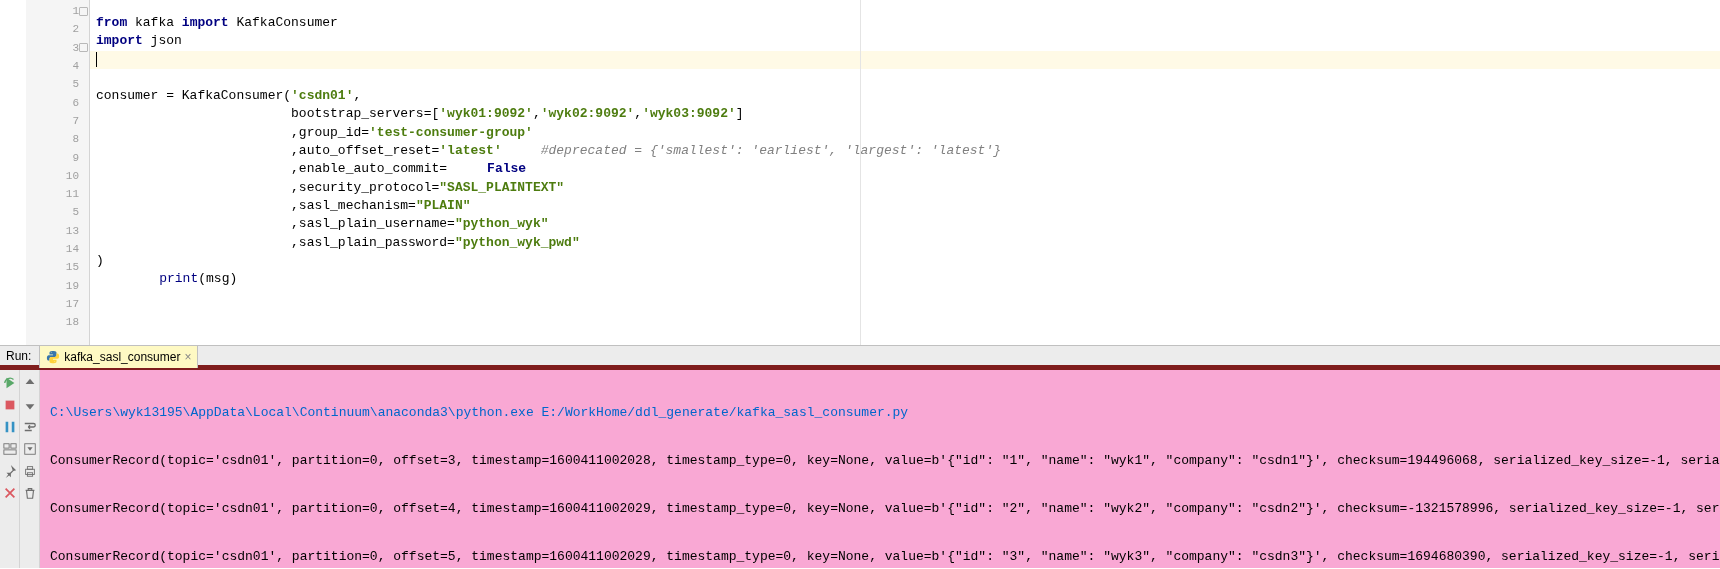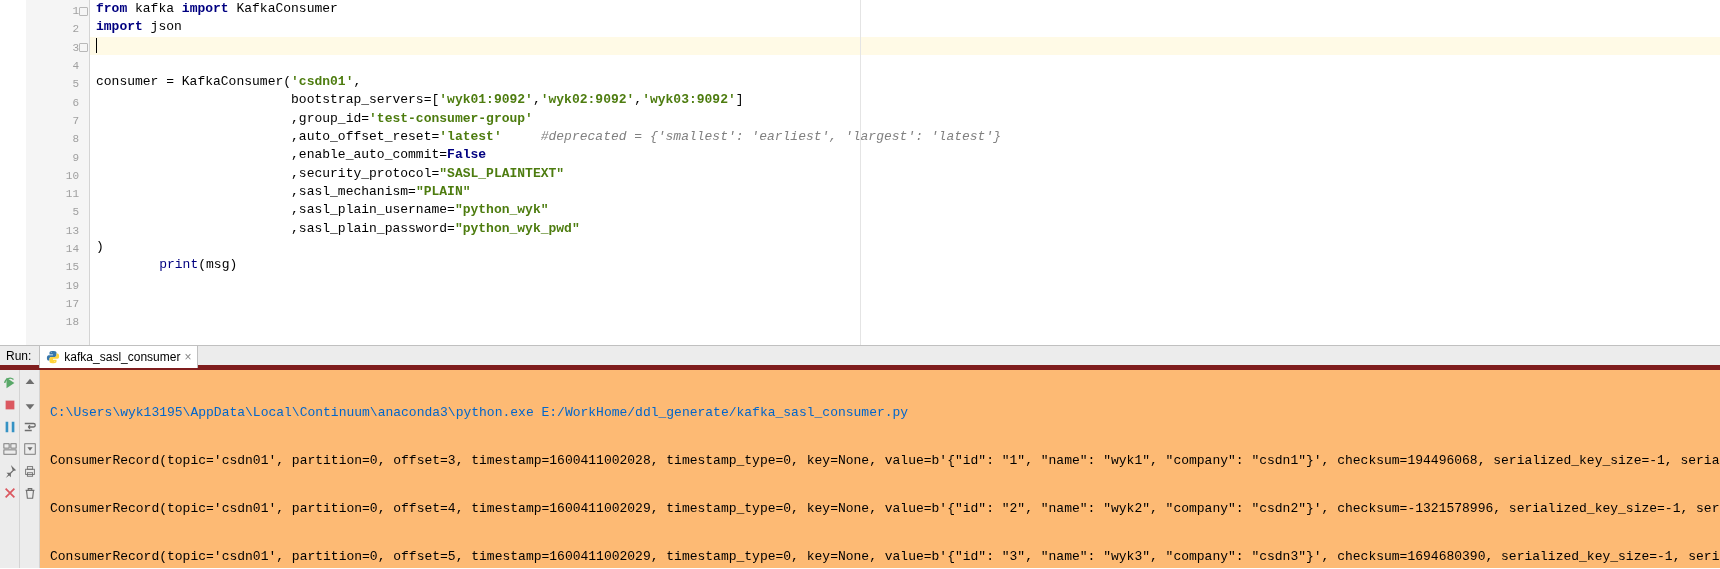--- a/index.html
+++ b/index.html
@@ -52,37 +52,37 @@
   border: 1px solid #b8b8b8;
   border-radius: 1px;
 }
 .left-gutter-strip {
   width: 26px;
   background: #fff;
   flex-shrink: 0;
 }
 .code-area {
   flex: 1;
-  padding-top: 0;
+  padding-top: 14px;
   position: relative;
   overflow: hidden;
 }
 .code-line {
   height: 18.3px;
   line-height: 18.3px;
   padding-left: 6px;
   white-space: pre;
 }
 .code-line.current {
   background: #fffae6;
 }
 .kw { color: #000080; font-weight: bold; }
 .str { color: #4d7c0f; font-weight: bold; }
 .cmt { color: #808080; font-style: italic; text-align: right; }
-.bfalse { color: #000080; font-weight: bold; }
+.bfalse { color: #000080; font-weight: bold; margin-left: 40px; }
 .builtin { color: #000080; margin-left: 32px; }
 .right-margin {
   position: absolute;
   left: 770px;
   top: 0;
   bottom: 0;
   width: 1px;
   background: #e4e4e4;
 }
 .cursor {
@@ -102,21 +102,21 @@
   font-size: 12px;
 }
 .run-label {
   padding: 0 8px 0 6px;
   color: #000;
 }
 .run-tab {
   display: flex;
   align-items: center;
   gap: 4px;
-  background: #ffffff;
+  background: #fef9c3;
   border: 1px solid #c0c0c0;
   border-bottom: none;
   height: 23px;
   padding: 0 6px;
   margin-top: 1px;
 }
 .py-icon {
   width: 14px;
   height: 14px;
 }
@@ -148,21 +148,21 @@
   background: #ececec;
   border-right: 1px solid #d4d4d4;
   display: flex;
   flex-direction: column;
   align-items: center;
   padding-top: 6px;
   gap: 8px;
 }
 .console {
   flex: 1;
-  background: #fdba74;
+  background: #f9a8d4;
   padding: 4px 10px;
   white-space: pre;
   overflow: hidden;
 }
 .console-line {
   height: 18px;
   line-height: 18px;
 }
 .path-blue { color: #0066cc; }
 .console-gray { color: #000; }

